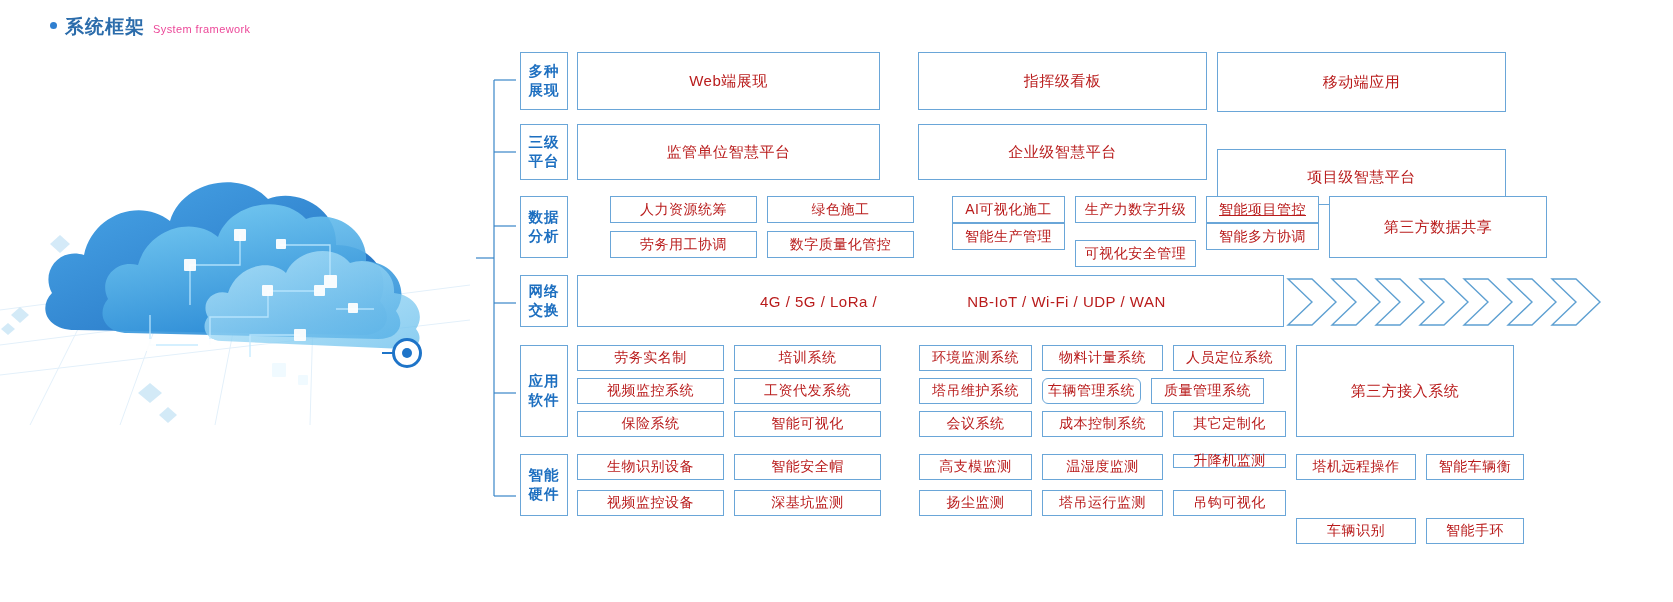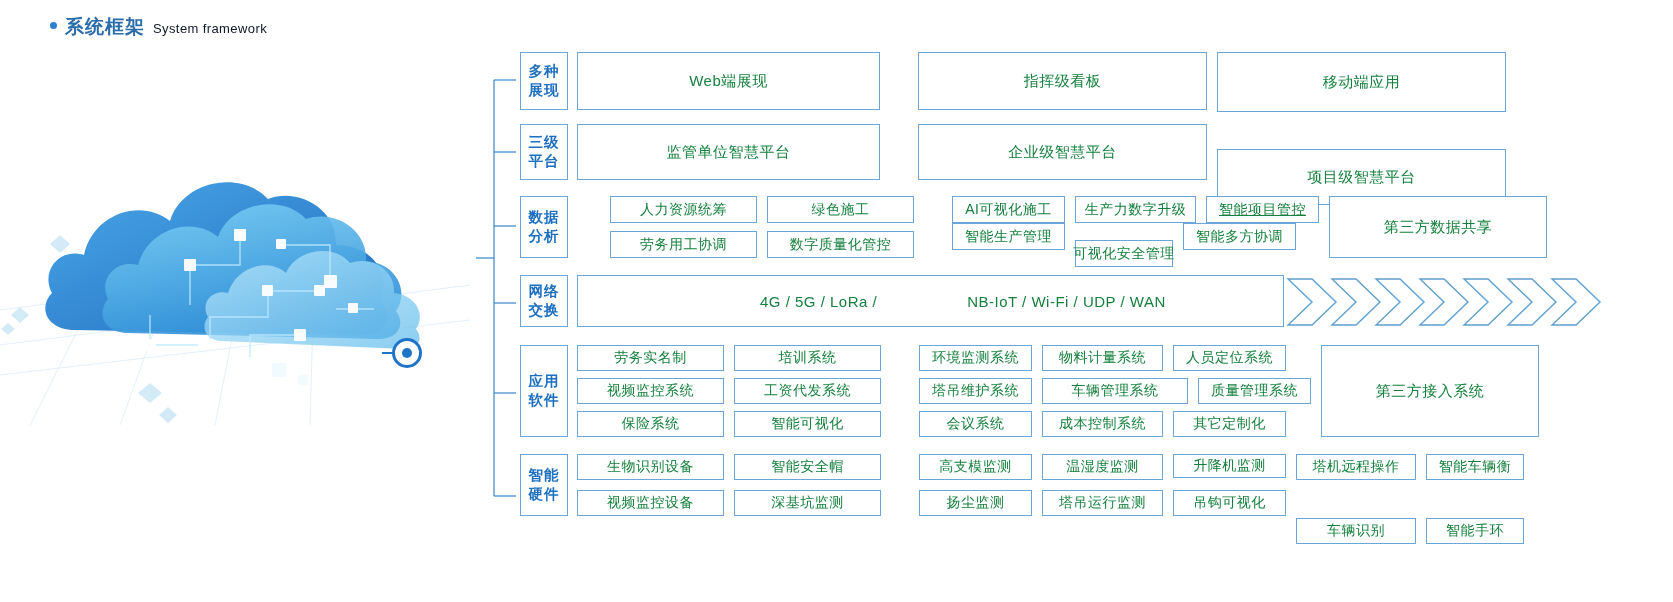--- a/index.html
+++ b/index.html
@@ -7,21 +7,21 @@
     width:1673px;height:602px;
     background:#ffffff;
     font-family:"Liberation Sans","DejaVu Sans",sans-serif;
     position:relative;overflow:hidden;
   }
 
   
   #header{position:absolute;left:50px;top:14px;display:flex;align-items:baseline;gap:8px;}
   #header .dot{width:7px;height:7px;border-radius:50%;background:#2f7fd0;display:inline-block;position:relative;top:-4px;}
   #header .cn{font-size:19px;color:#2b6cab;font-weight:600;letter-spacing:1px;}
-  #header .en{font-size:13px;color:#0f172a;letter-spacing:.4px;}
+  #header .en{font-size:11px;color:#ec4899;letter-spacing:.4px;}
 
   
   #cloud-art{position:absolute;left:0;top:95px;width:470px;height:330px;}
   #cloud-art .hub{
     position:absolute;left:392px;top:243px;width:30px;height:30px;border-radius:50%;
     background:#ffffff;border:3px solid #1e74c8;box-sizing:border-box;
   }
   #cloud-art .hub:after{
     content:"";position:absolute;left:7px;top:7px;width:10px;height:10px;border-radius:50%;background:#1e74c8;
   }
@@ -39,21 +39,21 @@
     color:#1d6fc0;font-size:14.5px;line-height:19px;font-weight:600;letter-spacing:1px;
     background:#fff;flex:0 0 48px;
   }
   .cat span{display:block;}
 
   .cells{display:flex;align-items:stretch;margin-left:9px;}
 
   .box{
     border:1px solid #6aa6d8;box-sizing:border-box;background:#fff;
     display:flex;align-items:center;justify-content:center;
-    color:#15803d;font-size:14px;letter-spacing:.5px;white-space:nowrap;
+    color:#b91c1c;font-size:14px;letter-spacing:.5px;white-space:nowrap;
   }
   .box.big{font-size:15px;}
 
   .grid3{display:flex;flex-direction:column;justify-content:space-between;}
   .grid3 .line{display:flex;}
   .gap-lg{width:38px;flex:0 0 38px;}
   .gap-sm{width:10px;flex:0 0 10px;}
 
   
   .chevrons{position:absolute;display:flex;align-items:center;}
@@ -219,21 +219,21 @@
         <div class="line">
           <div class="box" style="width:113px;height:27px;">AI可视化施工</div>
           <div class="gap-sm"></div>
           <div class="box" style="width:121px;height:27px;">生产力数字升级</div>
           <div class="gap-sm"></div>
           <div class="box" style="width:113px;height:27px;text-decoration:underline;">智能项目管控</div>
         </div>
         <div class="line">
           <div class="box" style="width:113px;height:27px;">智能生产管理</div>
           <div class="gap-sm"></div>
-          <div class="box" style="width:98px;height:27px;margin-top:17px;">可视化安全管理</div>
+          <div class="box" style="width:121px;height:27px;margin-top:17px;">可视化安全管理</div>
           <div class="gap-sm"></div>
           <div class="box" style="width:113px;height:27px;">智能多方协调</div>
         </div>
       </div>
 
       <div class="gap-sm"></div>
 
       <div class="box big" style="width:218px;height:62px;">第三方数据共享</div>
     </div>
   </div>
@@ -295,21 +295,21 @@
         <div class="line">
           <div class="box" style="width:113px;height:26px;">环境监测系统</div>
           <div class="gap-sm"></div>
           <div class="box" style="width:121px;height:26px;">物料计量系统</div>
           <div class="gap-sm"></div>
           <div class="box" style="width:113px;height:26px;">人员定位系统</div>
         </div>
         <div class="line">
           <div class="box" style="width:113px;height:26px;">塔吊维护系统</div>
           <div class="gap-sm"></div>
-          <div class="box" style="width:146px;height:26px;">车辆管理系统</div>
+          <div class="box" style="width:99px;height:26px;border-radius:6px;">车辆管理系统</div>
           <div class="gap-sm"></div>
           <div class="box" style="width:113px;height:26px;">质量管理系统</div>
         </div>
         <div class="line">
           <div class="box" style="width:113px;height:26px;">会议系统</div>
           <div class="gap-sm"></div>
           <div class="box" style="width:121px;height:26px;">成本控制系统</div>
           <div class="gap-sm"></div>
           <div class="box" style="width:113px;height:26px;">其它定制化</div>
         </div>
@@ -341,21 +341,21 @@
       </div>
 
       <div class="gap-lg"></div>
 
       <div class="grid3" style="height:62px;">
         <div class="line">
           <div class="box" style="width:113px;height:26px;">高支模监测</div>
           <div class="gap-sm"></div>
           <div class="box" style="width:121px;height:26px;">温湿度监测</div>
           <div class="gap-sm"></div>
-          <div class="box" style="width:113px;height:24px;">升降机监测</div>
+          <div class="box" style="width:113px;height:14px;">升降机监测</div>
         </div>
         <div class="line">
           <div class="box" style="width:113px;height:26px;">扬尘监测</div>
           <div class="gap-sm"></div>
           <div class="box" style="width:121px;height:26px;">塔吊运行监测</div>
           <div class="gap-sm"></div>
           <div class="box" style="width:113px;height:26px;">吊钩可视化</div>
         </div>
       </div>
 

